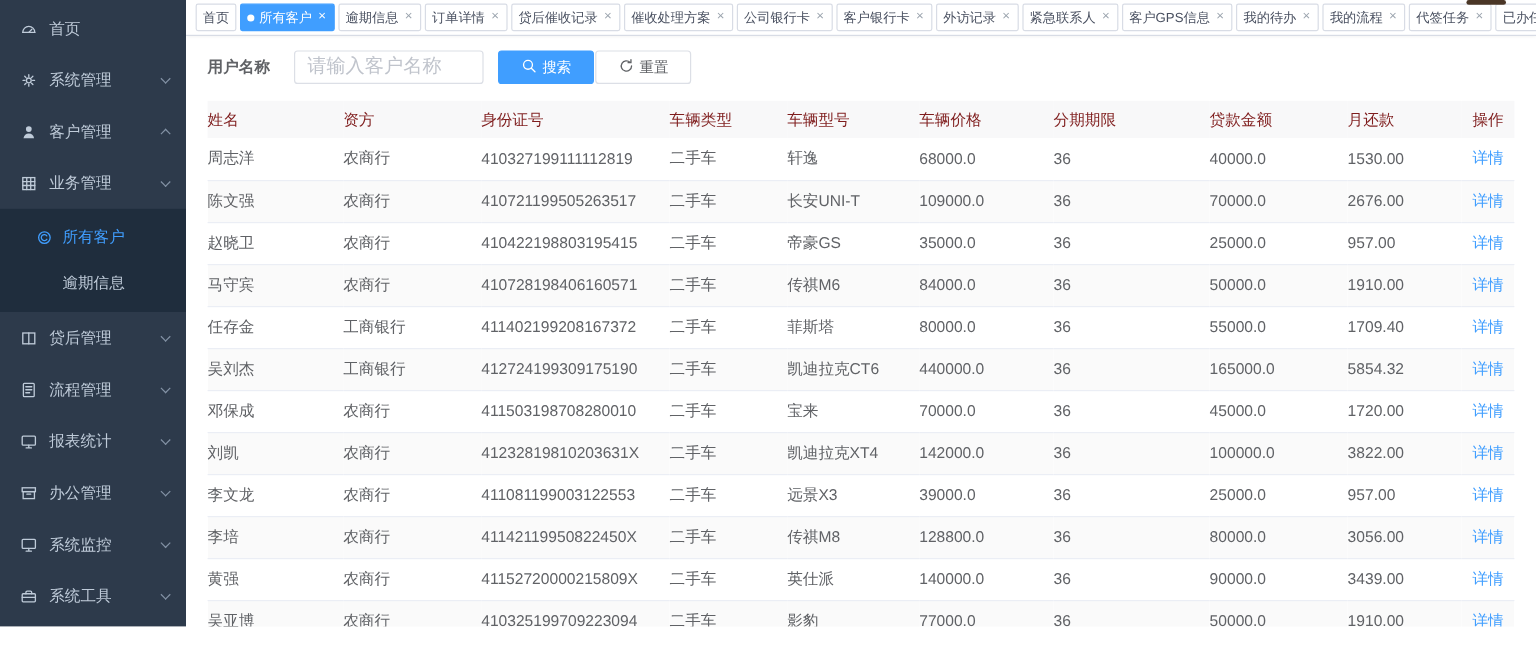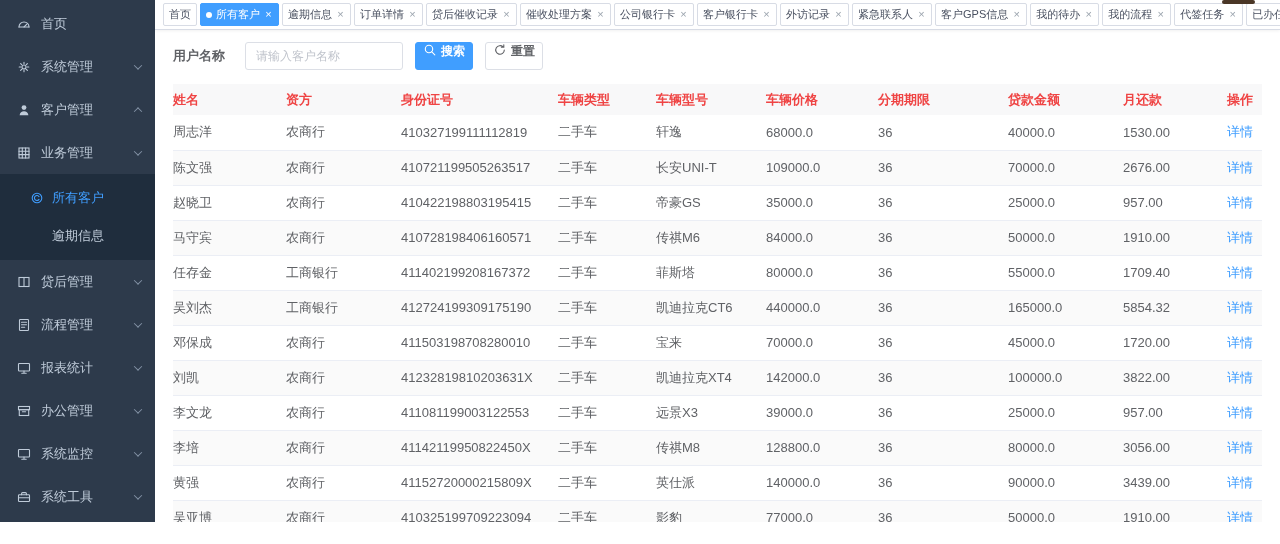--- a/index.html
+++ b/index.html
@@ -38,32 +38,32 @@
   .tab.active { background:#409eff; border-color:#409eff; color:#fff; }
   .tab.active .close { color:#fff; }
   .artifact { position:absolute; left:1222px; top:0; width:33px; height:4px;
               background:#4a3626; border-radius:2px; }
 
   
   .content { flex:1; padding:0 18px; overflow:hidden; }
   .search-row { display:flex; align-items:center; margin-top:12px; height:28px; }
   .search-label { font-size:13px; font-weight:bold; color:#606266; margin-right:20px; }
   .search-input { width:158px; height:28px; border:1px solid #dcdfe6; border-radius:3px;
-                  padding:0 10px; font-size:12px; color:#606266;
+                  padding:0 10px; font-size:16px; color:#606266;
                   font-family:"Liberation Sans","DejaVu Sans",sans-serif; outline:none; }
   .search-input::placeholder { color:#c0c4cc; }
-  .btn { height:28px; display:inline-flex; align-items:flex-start; gap:4px; padding:0 7px;
-         border-radius:3px; font-size:12px; cursor:pointer; border:1px solid transparent;font-weight:bold; }
+  .btn { height:28px; display:inline-flex; align-items:center; gap:4px; padding:0 18px;
+         border-radius:3px; font-size:12px; cursor:pointer; border:1px solid transparent; }
   .btn-primary { background:#409eff; border-color:#409eff; color:#fff; margin-left:12px; }
-  .btn-plain { background:#fff; border-color:#dcdfe6; color:#606266; margin-left:12px; }
+  .btn-plain { background:#fff; border-color:#dcdfe6; color:#606266; margin-left:1px; }
 
   
   table { width:100%; border-collapse:collapse; table-layout:fixed; margin-top:14px;
           font-size:13px; color:#606266; }
-  thead th { height:31px; background:#f8f8f9; color:#ef4444; font-weight:bold;
+  thead th { height:31px; background:#f8f8f9; color:#7f1d1d; font-weight:normal;
              text-align:left; padding:0; font-size:13px; }
   tbody td { height:35px; padding:0; border-bottom:1px solid #ebeef5; text-align:left;
              overflow:hidden; white-space:nowrap; }
   tbody tr:nth-child(even) { background:#fafafa; }
   th.right, td.right { text-align:center; }
   .detail-link { color:#409eff; cursor:pointer; text-decoration:none; }
 </style>
 </head>
 <body>
 

